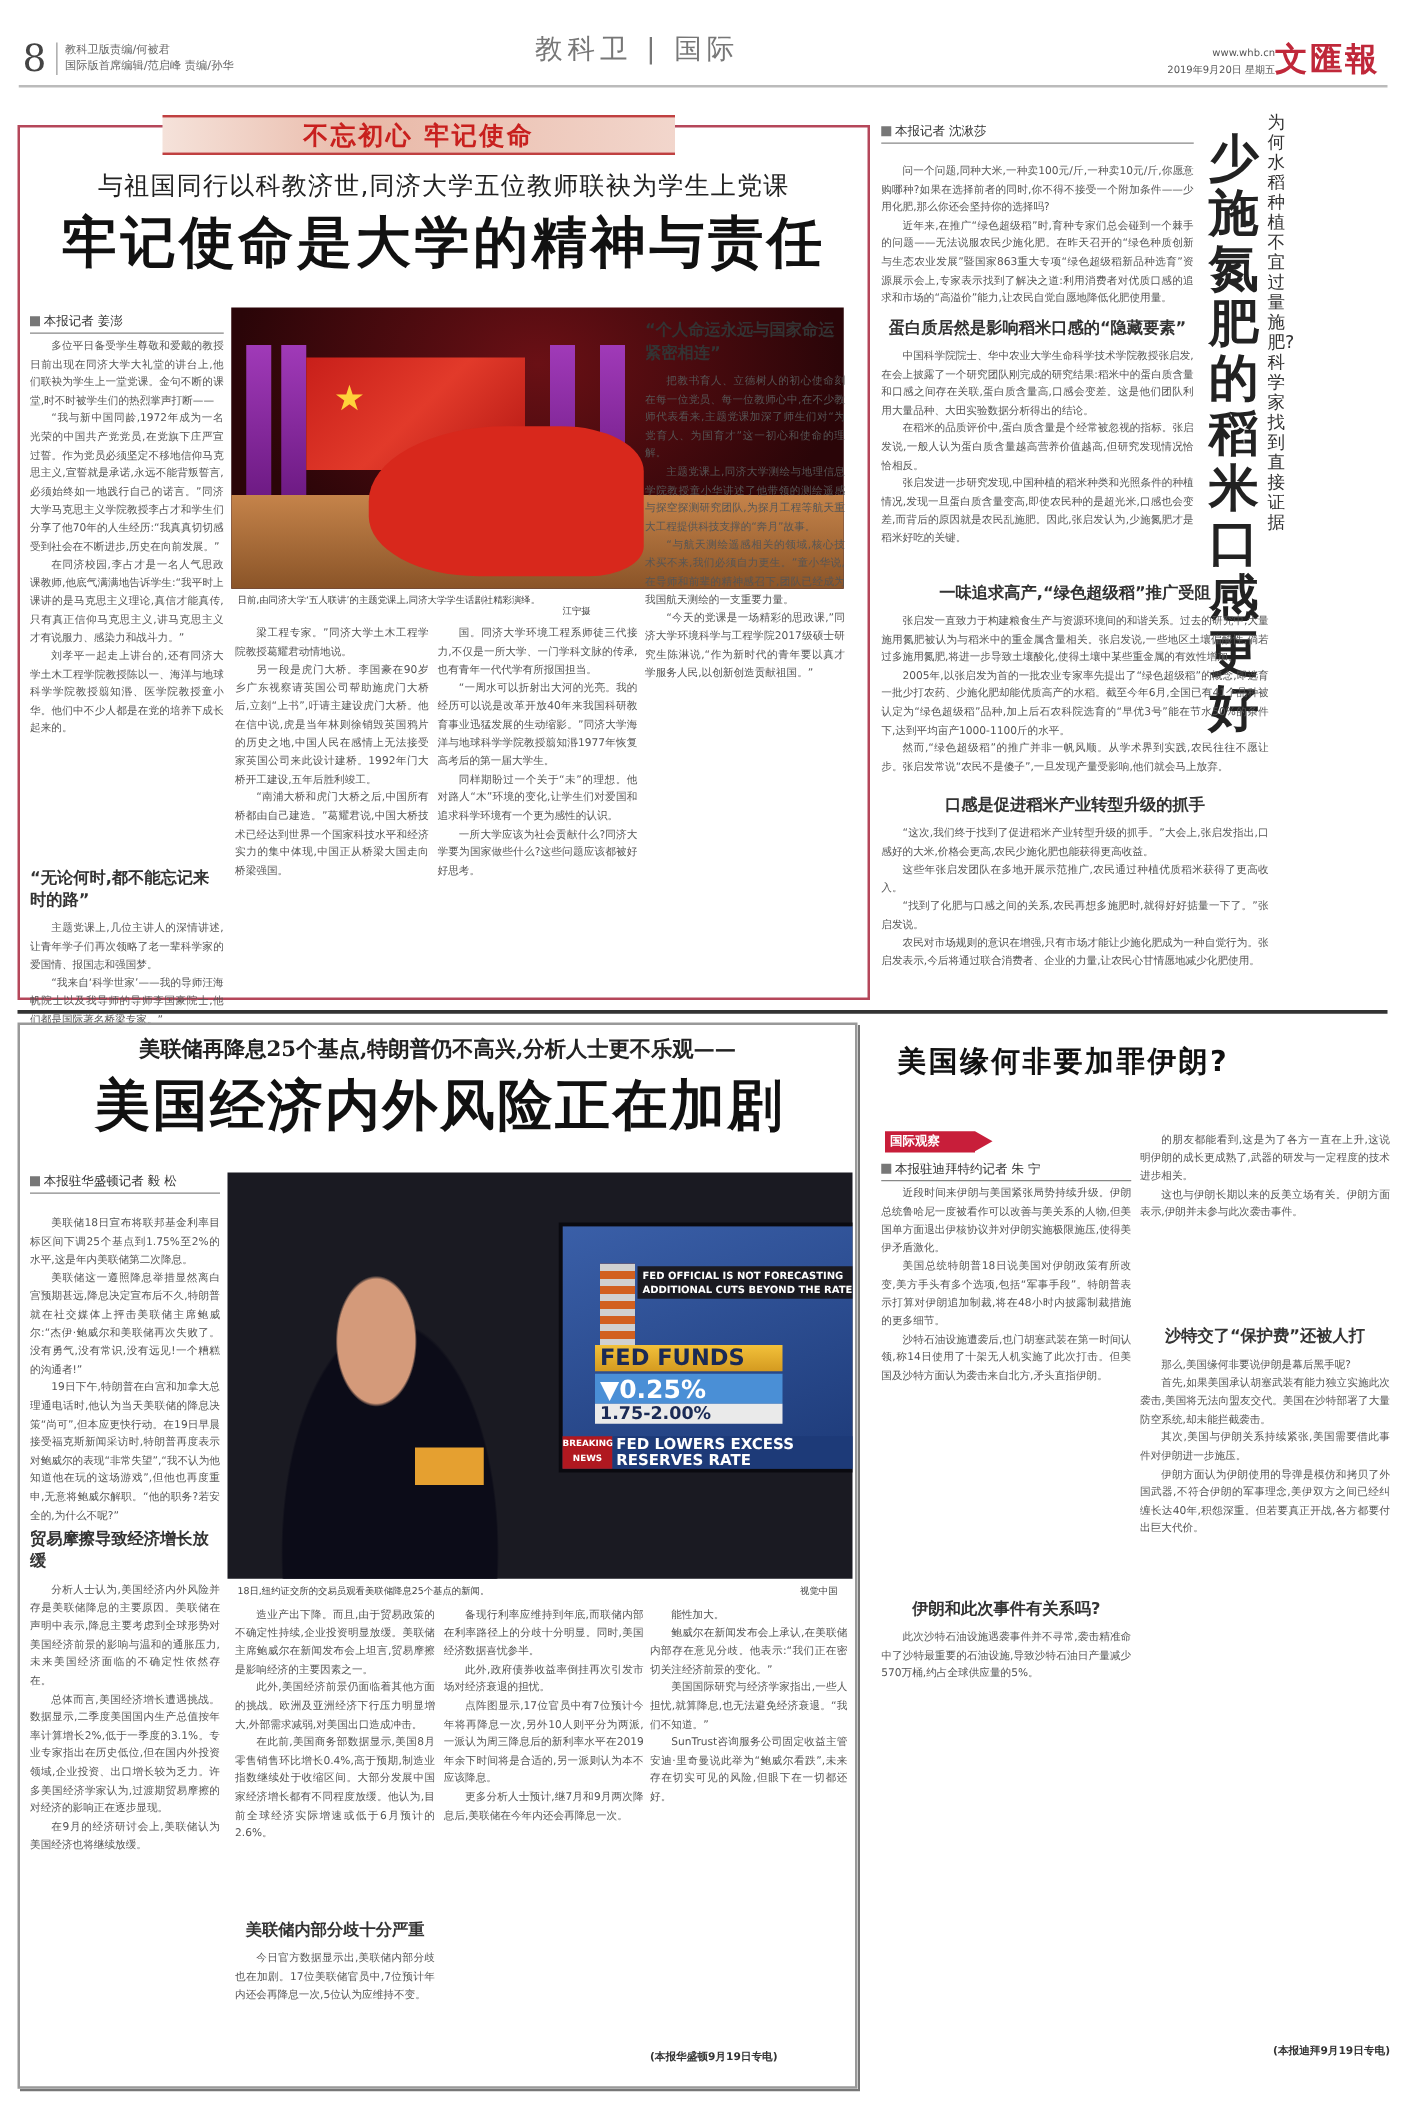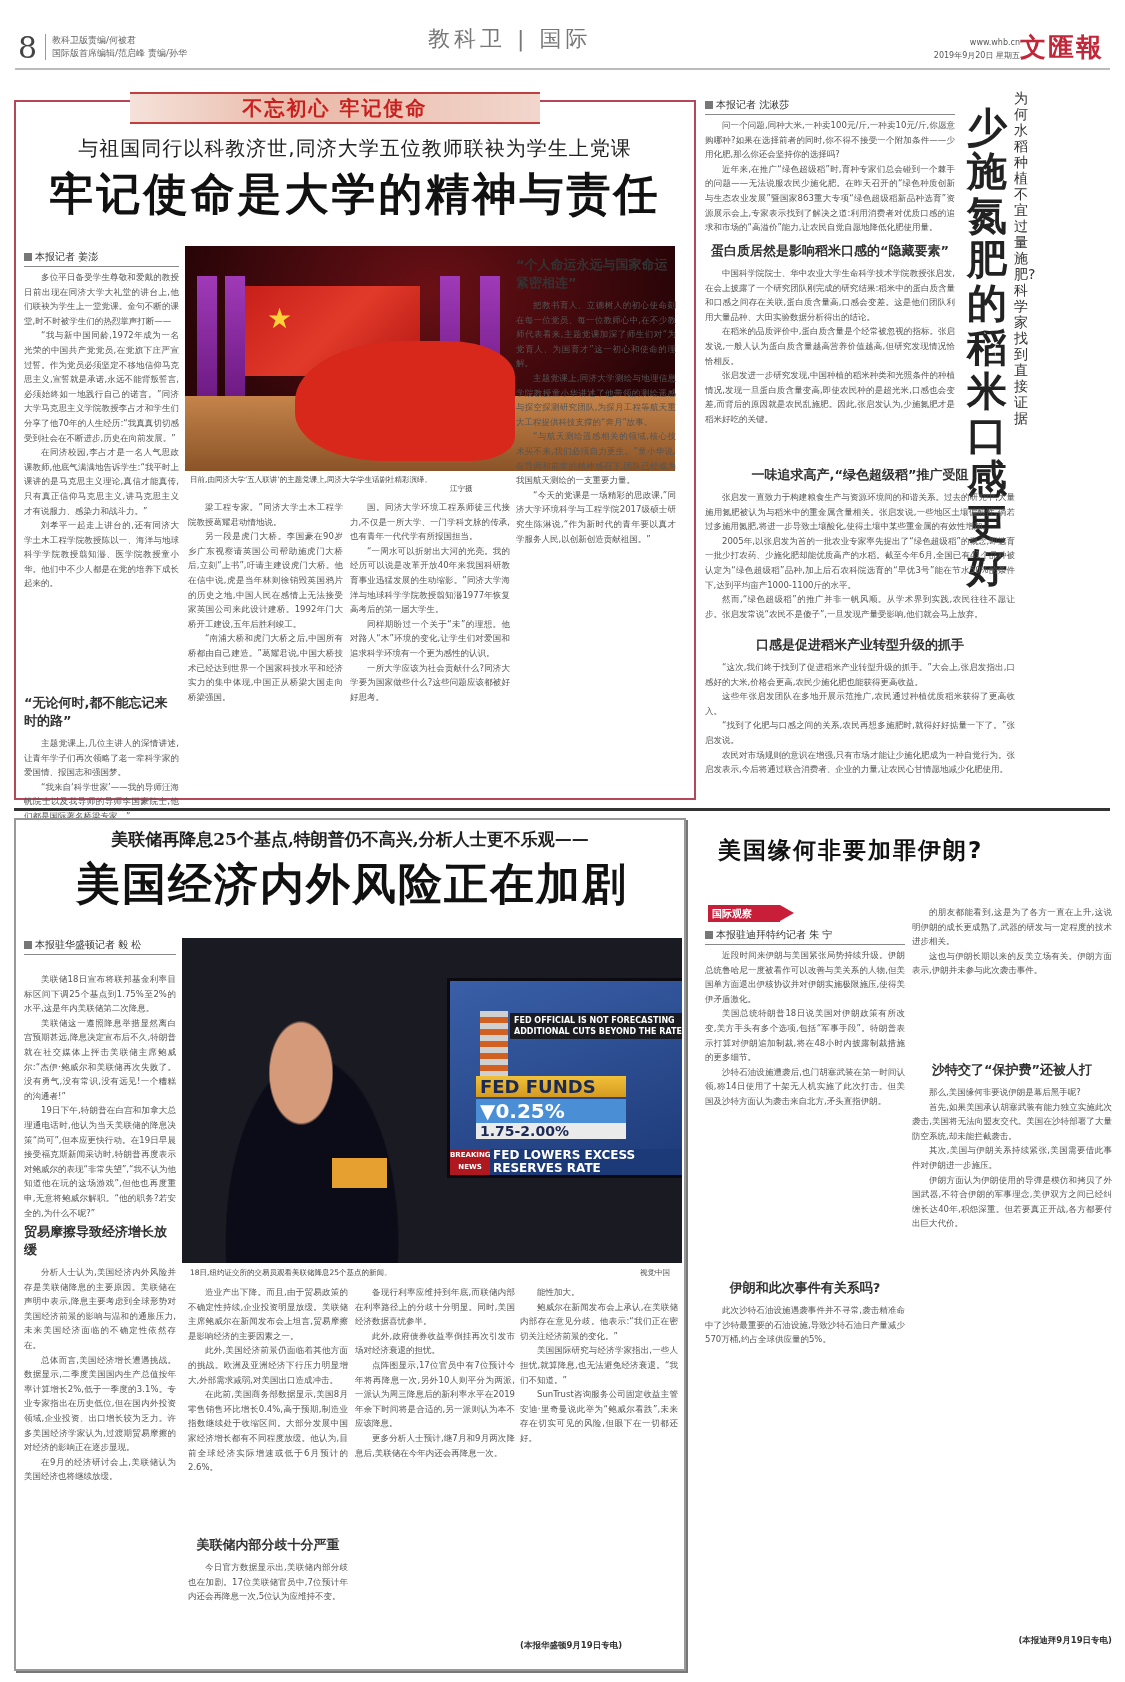--- a/index.html
+++ b/index.html
@@ -124,21 +124,21 @@
     <p>主题党课上,同济大学测绘与地理信息学院教授童小华讲述了他带领的测绘遥感与探空探测研究团队,为探月工程等航天重大工程提供科技支撑的“奔月”故事。</p>
     <p>“与航天测绘遥感相关的领域,核心技术买不来,我们必须自力更生。”童小华说,在导师和前辈的精神感召下,团队已经成为我国航天测绘的一支重要力量。</p>
     <p>“今天的党课是一场精彩的思政课,”同济大学环境科学与工程学院2017级硕士研究生陈淋说,“作为新时代的青年要以真才学服务人民,以创新创造贡献祖国。”</p>
   </div>
 </div>
 
 <div class="abs vert-kick">为何水稻种植不宜过量施肥?科学家找到直接证据</div>
 <div class="abs vert-main">少施氮肥的稻米口感更好</div>
 <div class="abs" style="left:705px;top:98px;width:250px">
   <div class="byline">本报记者  沈湫莎</div>
-  <div class="col" style="height:118px;margin-top:3px">
+  <div class="col" style="height:118px;margin-top:15px">
     <p>问一个问题,同种大米,一种卖100元/斤,一种卖10元/斤,你愿意购哪种?如果在选择前者的同时,你不得不接受一个附加条件——少用化肥,那么你还会坚持你的选择吗?</p>
     <p>近年来,在推广“绿色超级稻”时,育种专家们总会碰到一个棘手的问题——无法说服农民少施化肥。在昨天召开的“绿色种质创新与生态农业发展”暨国家863重大专项“绿色超级稻新品种选育”资源展示会上,专家表示找到了解决之道:利用消费者对优质口感的追求和市场的“高溢价”能力,让农民自觉自愿地降低化肥使用量。</p>
   </div>
   <div class="subh" style="text-align:center">蛋白质居然是影响稻米口感的“隐藏要素”</div>
   <div class="col" style="height:190px">
     <p>中国科学院院士、华中农业大学生命科学技术学院教授张启发,在会上披露了一个研究团队刚完成的研究结果:稻米中的蛋白质含量和口感之间存在关联,蛋白质含量高,口感会变差。这是他们团队利用大量品种、大田实验数据分析得出的结论。</p>
     <p>在稻米的品质评价中,蛋白质含量是个经常被忽视的指标。张启发说,一般人认为蛋白质含量越高营养价值越高,但研究发现情况恰恰相反。</p>
     <p>张启发进一步研究发现,中国种植的稻米种类和光照条件的种植情况,发现一旦蛋白质含量变高,即使农民种的是超光米,口感也会变差,而背后的原因就是农民乱施肥。因此,张启发认为,少施氮肥才是稻米好吃的关键。</p>
   </div>
 </div>

